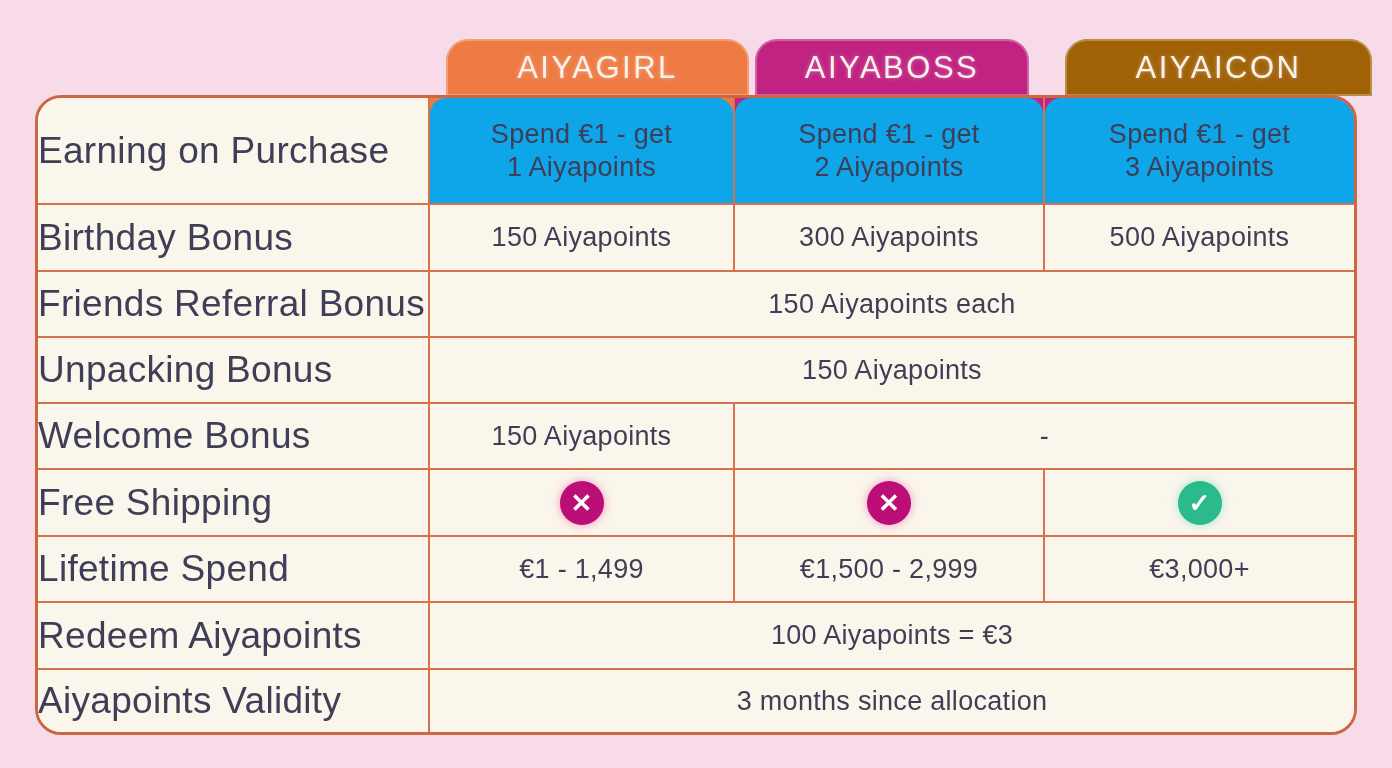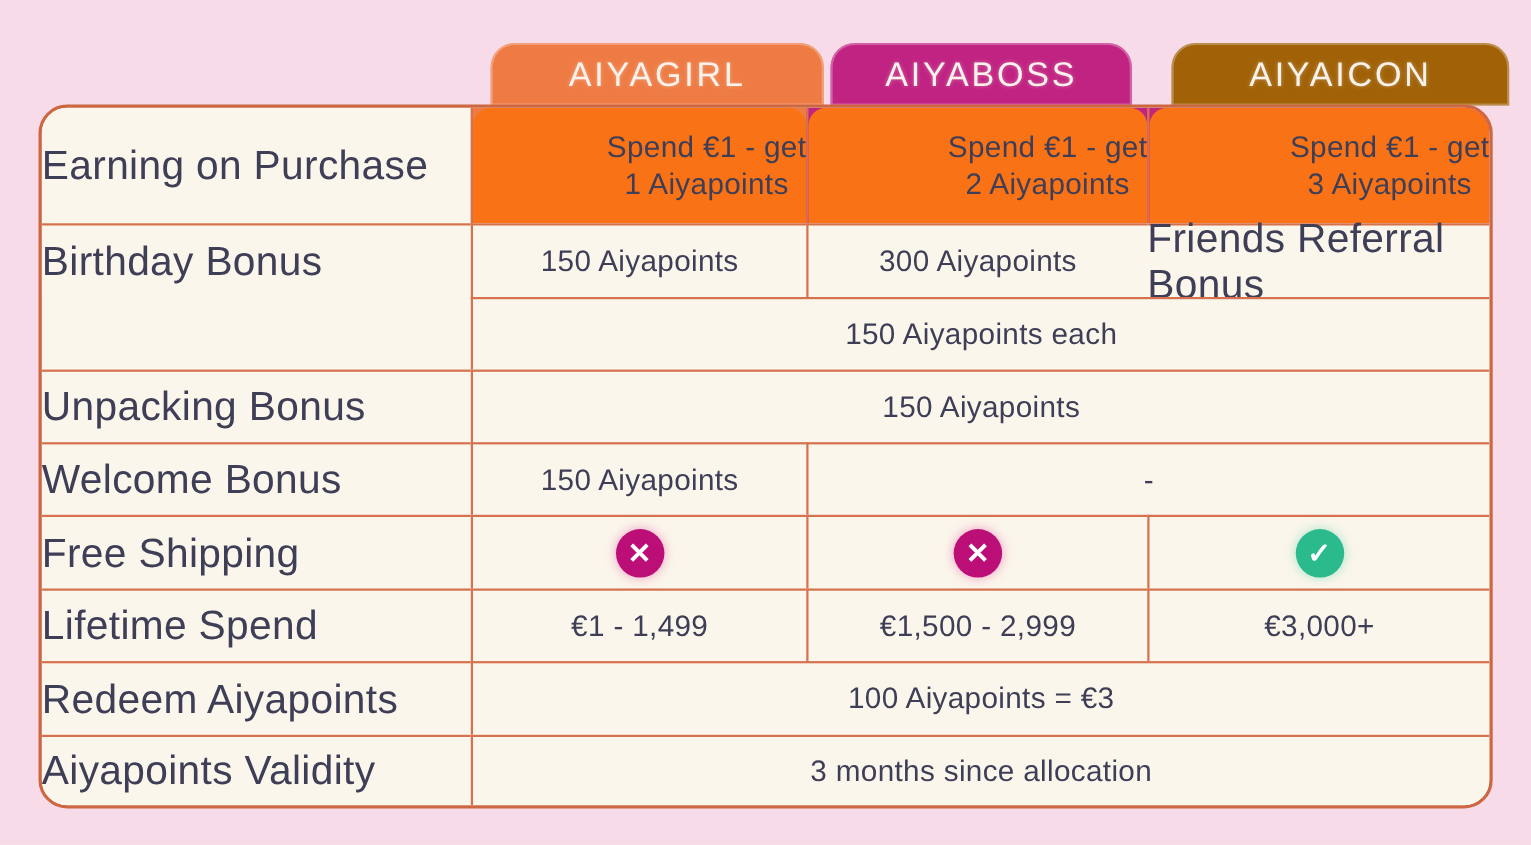--- a/index.html
+++ b/index.html
@@ -50,23 +50,23 @@
   .cell.span2{grid-column:3 / 5;}
   .two-line{white-space:pre-line;text-align:center;line-height:1.22;}
 
   
   .r1{padding:0;}
   .r1.bg-girl{background:#EE7B44;}
   .r1.bg-boss{background:#C02381;}
   .r1.bg-icon{background:#C1257F;}
   .r1 .inner{
     position:absolute;inset:0;
-    background:#f97316;
+    background:#0ea5e9;
     border-radius:16px 16px 0 0;
-    display:flex;align-items:center;justify-content:flex-end;
+    display:flex;align-items:center;justify-content:center;
   }
 
   
   .badge{
     width:44px;height:44px;border-radius:50%;
     display:flex;align-items:center;justify-content:center;
     color:#FFFFFF;font-size:26px;font-weight:bold;line-height:1;
   }
   .badge.cross{background:#BB0F77;box-shadow:0 0 10px rgba(228,77,160,0.55);}
   .badge.check{background:#2BBA8C;box-shadow:0 0 10px rgba(90,214,176,0.55);}
@@ -98,20 +98,21 @@
     <div class="cell r1 bl bg-icon">
       <div class="inner">
           <span class="two-line">Spend €1 - get
 3 Aiyapoints</span>
         </div>
     </div>
 
     <div class="cell lab bt">Birthday Bonus</div>
     <div class="cell bt bl">150 Aiyapoints</div>
     <div class="cell bt bl">300 Aiyapoints</div>
+    <div class="cell bt bl">500 Aiyapoints</div>
 
     <div class="cell lab bt">Friends Referral Bonus</div>
     <div class="cell bt bl span3">150 Aiyapoints each</div>
 
     <div class="cell lab bt">Unpacking Bonus</div>
     <div class="cell bt bl span3">150 Aiyapoints</div>
 
     <div class="cell lab bt">Welcome Bonus</div>
     <div class="cell bt bl">150 Aiyapoints</div>
     <div class="cell bt bl span2">-</div>

